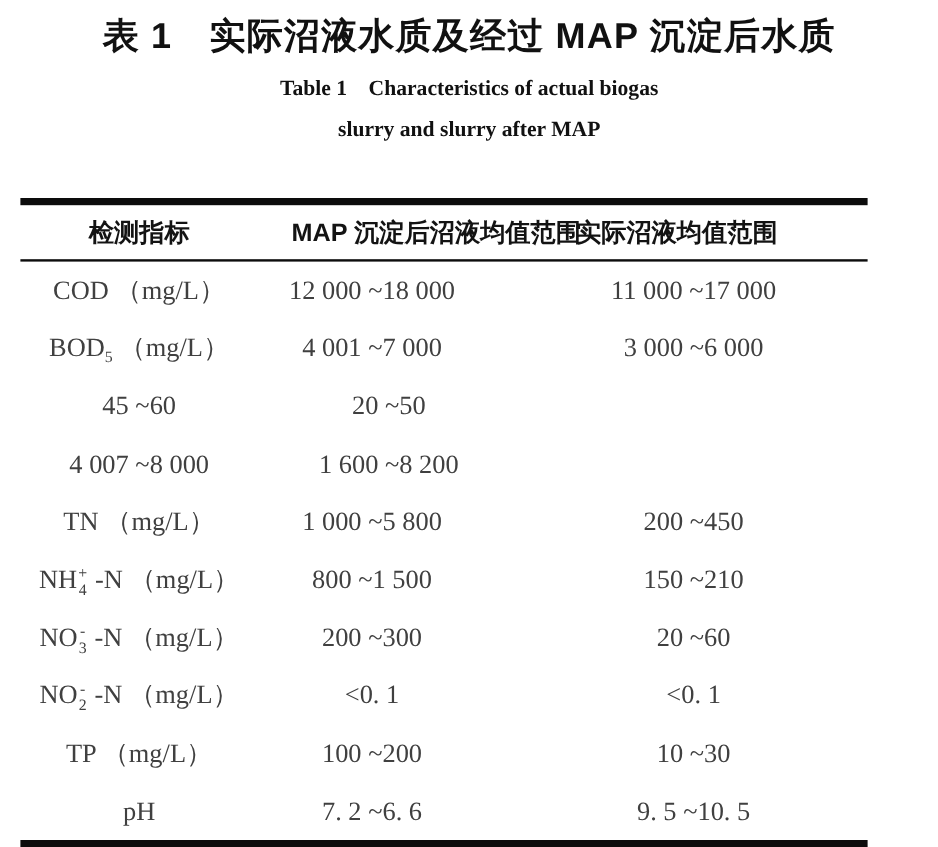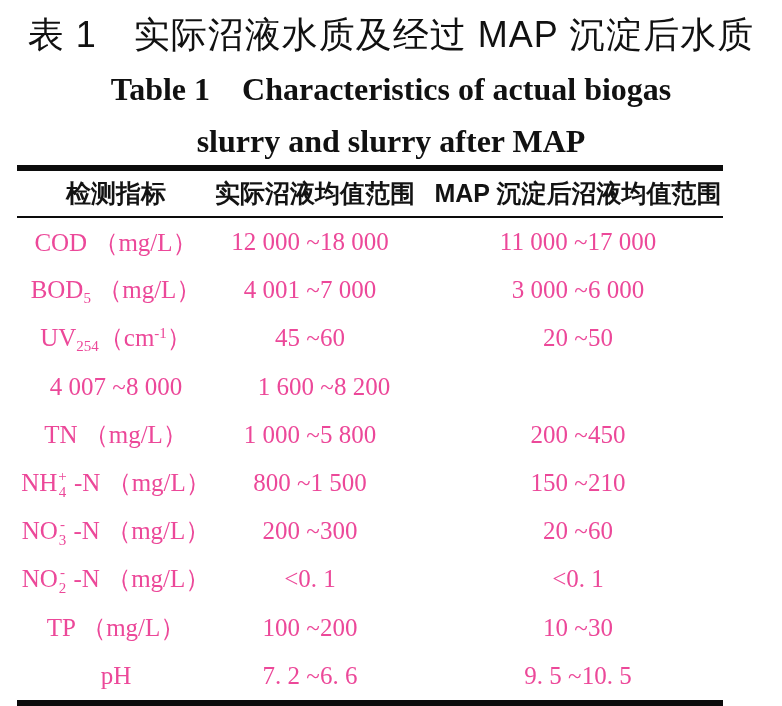--- a/index.html
+++ b/index.html
@@ -18,32 +18,32 @@
   .page {
     position: relative;
     width: 782px;
     height: 706px;
     background: #ffffff;
   }
   .title-zh {
     margin: 12px 10px 0 10px;
     text-align: center;
     font-family: "Liberation Sans", "DejaVu Sans", sans-serif;
-    font-weight: 400;
-    font-size: 36px;
+    font-weight: 700;
+    font-size: 30px;
     line-height: 1.25;
     letter-spacing: 1px;
     color: #111111;
   }
   .title-en {
     margin: 12px 10px 0 10px;
     text-align: center;
     font-family: "Liberation Serif", "DejaVu Serif", serif;
     font-weight: 700;
-    font-size: 32px;
+    font-size: 18px;
     line-height: 1.25;
     color: #111111;
   }
   .tablewrap {
     position: absolute;
     left: 17px;
     top: 153px;
     width: 706px;
   }
   .rule {
@@ -53,28 +53,28 @@
   .rule.thick { height: 6px; }
   .rule.thin  { height: 2px; }
   .row {
     display: grid;
     grid-template-columns: 198px 190px 318px;
     align-items: center;
   }
   .row.header {
     height: 45px;
     font-family: "Liberation Sans", "DejaVu Sans", sans-serif;
-    font-size: 25px;
+    font-size: 21px;
     font-weight: 600;
     color: #131313;
   }
   .row.body {
     height: 48.2px;
-    font-size: 25px;
-    color: #ec4899;
+    font-size: 22px;
+    color: #404040;
   }
   .cell { text-align: center; white-space: nowrap; }
   .cell.c3 { padding-left: 28px; }
   .sub {
     font-size: 0.6em;
     vertical-align: -0.35em;
   }
   .sup {
     font-size: 0.6em;
     vertical-align: 0.55em;
@@ -100,39 +100,38 @@
   <div class="title-en">Table 1　Characteristics of actual biogas</div>
 
   <div class="title-en">slurry and slurry after MAP</div>
 
   <div class="tablewrap">
 
     <div class="rule thick"></div>
 
     <div class="row header">
       <div class="cell c1">检测指标</div>
+      <div class="cell c3">MAP 沉淀后沼液均值范围</div>
       <div class="cell c2">实际沼液均值范围</div>
-      <div class="cell c3">MAP 沉淀后沼液均值范围</div>
     </div>
 
     <div class="rule thin"></div>
 
     <div id="tbody">
         <div class="row body">
           <div class="cell c1">COD （mg/L）</div>
           <div class="cell c2">12 000 ~18 000</div>
           <div class="cell c3">11 000 ~17 000</div>
         </div>
         <div class="row body">
           <div class="cell c1">BOD<span class="sub">5</span> （mg/L）</div>
           <div class="cell c2">4 001 ~7 000</div>
           <div class="cell c3">3 000 ~6 000</div>
         </div>
         <div class="row body">
-          <div class="cell c1">UV<span class="sub">254</span>（cm<span class="sup">-1</span>）</div>
           <div class="cell c2">45 ~60</div>
           <div class="cell c3">20 ~50</div>
         </div>
         <div class="row body">
           <div class="cell c2">4 007 ~8 000</div>
           <div class="cell c3">1 600 ~8 200</div>
         </div>
         <div class="row body">
           <div class="cell c1">TN （mg/L）</div>
           <div class="cell c2">1 000 ~5 800</div>

